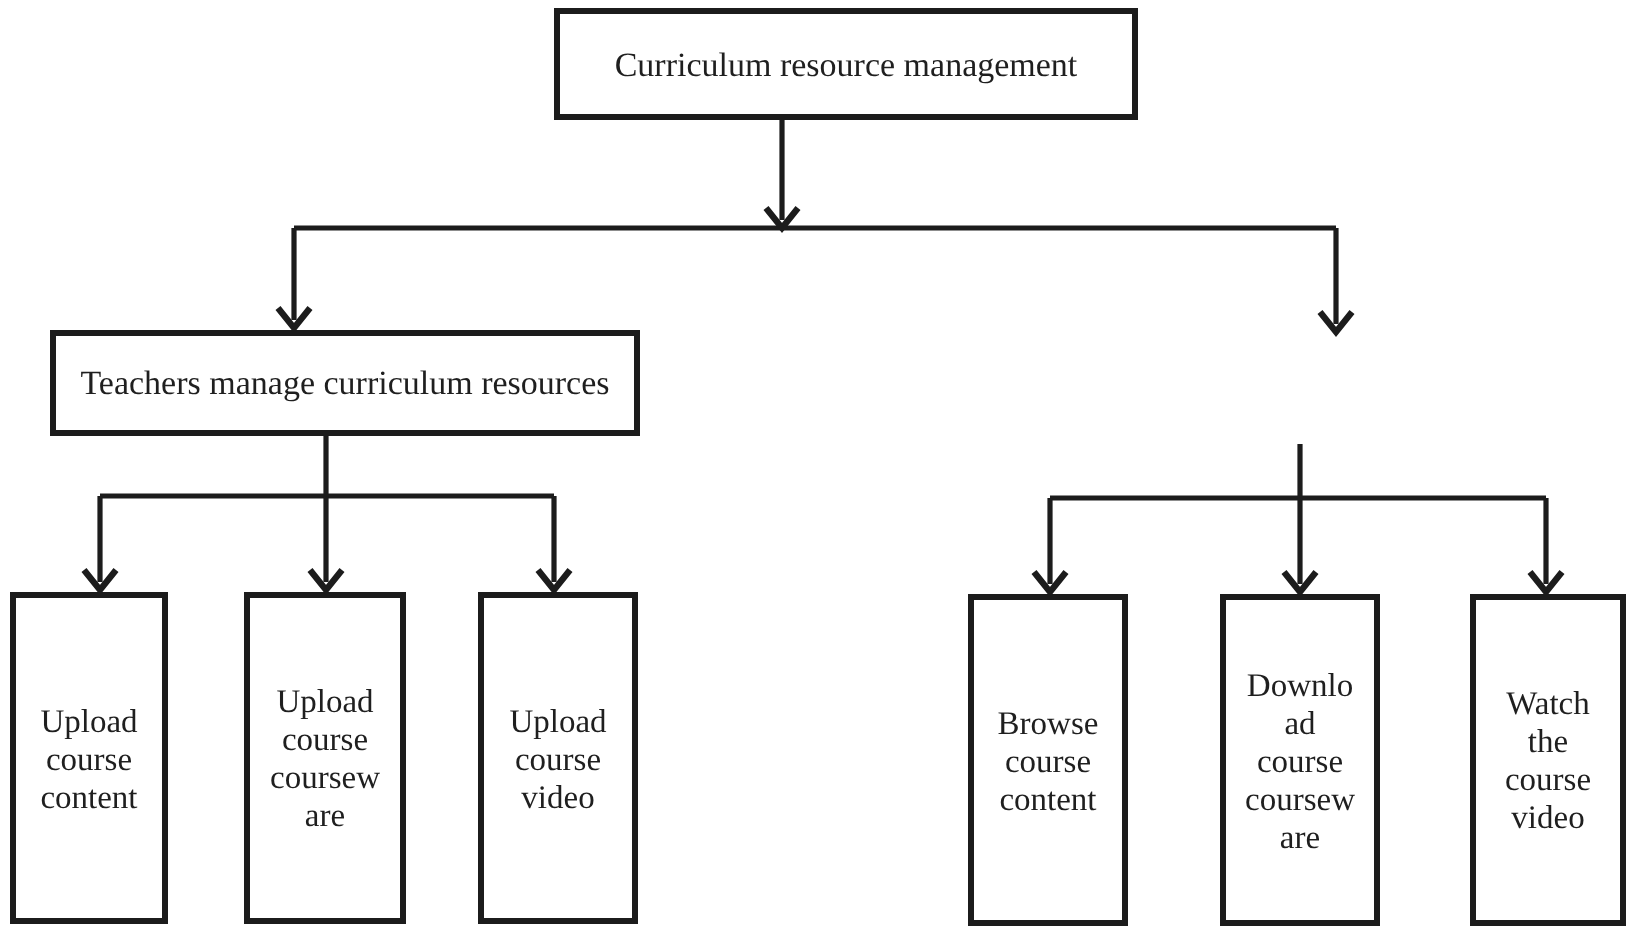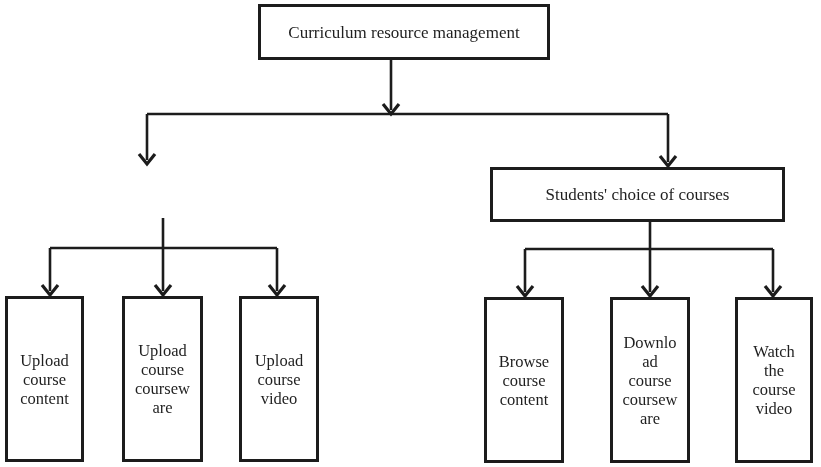--- a/index.html
+++ b/index.html
@@ -39,21 +39,21 @@
   }
   .lvl1 .label, .lvl2 .label {
     font-size: 17px;
     line-height: 21px;
   }
   .leaf .label {
     font-size: 16.5px;
     line-height: 19px;
   }
   
-  .n-root      { left: 258px; top: 4px;   width: 292px; height: 56px; }
+  .n-root      { left: 277px; top: 4px;   width: 292px; height: 56px; }
   .n-teachers  { left: 25px;  top: 165px; width: 295px; height: 53px; }
   .n-students  { left: 490px; top: 167px; width: 295px; height: 55px; }
   .n-t1        { left: 5px;   top: 296px; width: 79px;  height: 166px; }
   .n-t2        { left: 122px; top: 296px; width: 81px;  height: 166px; }
   .n-t3        { left: 239px; top: 296px; width: 80px;  height: 166px; }
   .n-s1        { left: 484px; top: 297px; width: 80px;  height: 166px; }
   .n-s2        { left: 610px; top: 297px; width: 80px;  height: 166px; justify-content: center; }
   .n-s3        { left: 735px; top: 297px; width: 78px;  height: 166px; text-align: center; }
   .cline {
     stroke: #1c1c1c;
@@ -100,22 +100,22 @@
     <line class="cline" x1="650" y1="249" x2="650" y2="292"></line>
     <path class="carrow" d="M 642 286 L 650 296 L 658 286"></path>
     <line class="cline" x1="773" y1="249" x2="773" y2="292"></line>
     <path class="carrow" d="M 765 286 L 773 296 L 781 286"></path>
   </svg>
 
   <div class="node lvl1 n-root">
     <span class="label">Curriculum resource management</span>
   </div>
 
-  <div class="node lvl2 n-students">
-    <span class="label">Students' choice of courses</span>
+  <div class="node lvl2 n-teachers">
+    <span class="label">Teachers manage curriculum resources</span>
   </div>
 
   <div class="node leaf n-t1">
     <span class="label">Upload
 course
 content</span>
   </div>
   <div class="node leaf n-t2">
     <span class="label">Upload
 course

